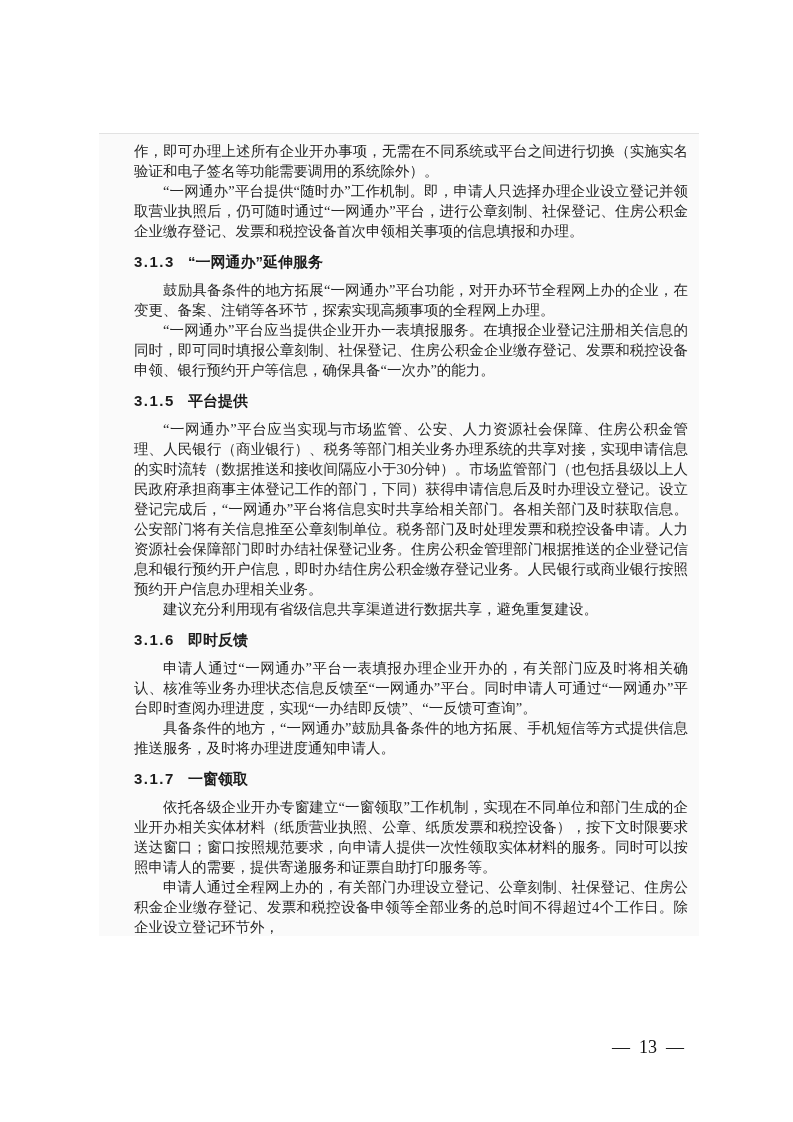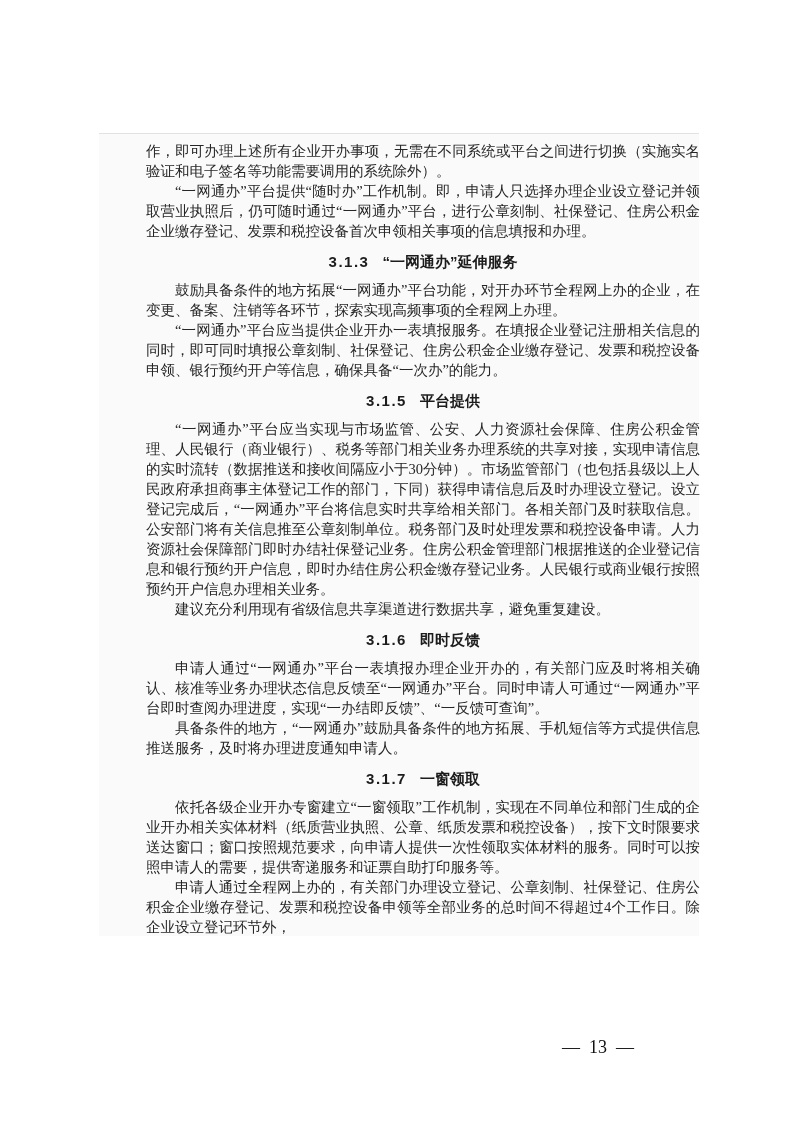--- a/index.html
+++ b/index.html
@@ -13,39 +13,39 @@
   body{
     width:793px;height:1122px;position:relative;overflow:hidden;
     background:var(--page-bg);
   }
   .scan-band{
     position:absolute;left:99px;top:133px;width:600px;height:802px;
     background:var(--band-bg);
     border-top:1px solid var(--band-border);
   }
   .doc-body{
-    position:absolute;left:146px;top:141px;width:554px;
+    position:absolute;left:134px;top:141px;width:554px;
     font-family:"Liberation Serif","DejaVu Serif",serif;
     font-size:14.5px;line-height:20px;color:var(--text);
     text-align:justify;
   }
   p.para{margin:0;text-indent:2em;}
   p.para.no-indent{text-indent:0;}
   .sec-heading{
     font-family:"Liberation Sans","DejaVu Sans",sans-serif;
     font-weight:bold;font-size:15px;line-height:20px;
     margin:11px 0 8px 0;color:var(--heading);
-    text-align:center;text-indent:0;
+    text-align:left;text-indent:0;
   }
   .sec-num{margin-right:13px;letter-spacing:1.5px;}
   .page-footer{
     position:absolute;top:1035px;left:553px;width:140px;
     font-family:"Liberation Serif","DejaVu Serif",serif;
     font-size:18px;line-height:24px;color:#111;
-    text-align:left;white-space:nowrap;
+    text-align:right;white-space:nowrap;
   }
   .page-footer .dash{margin:0 9px;}
 </style>
 </head>
 <body>
 
 <div class="scan-band"></div>
 
 <div class="doc-body">
     <p class="para no-indent">作，即可办理上述所有企业开办事项，无需在不同系统或平台之间进行切换（实施实名验证和电子签名等功能需要调用的系统除外）。</p>

